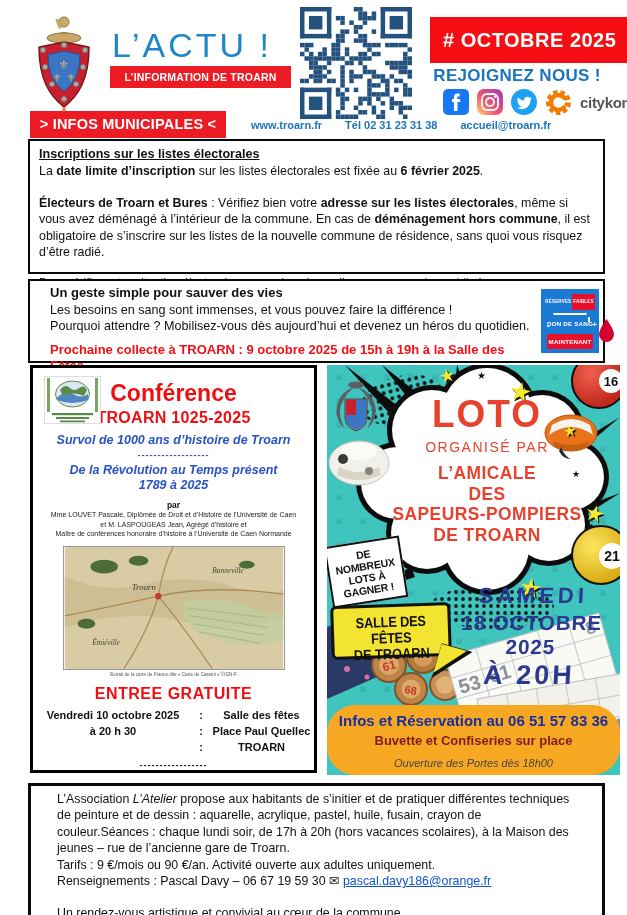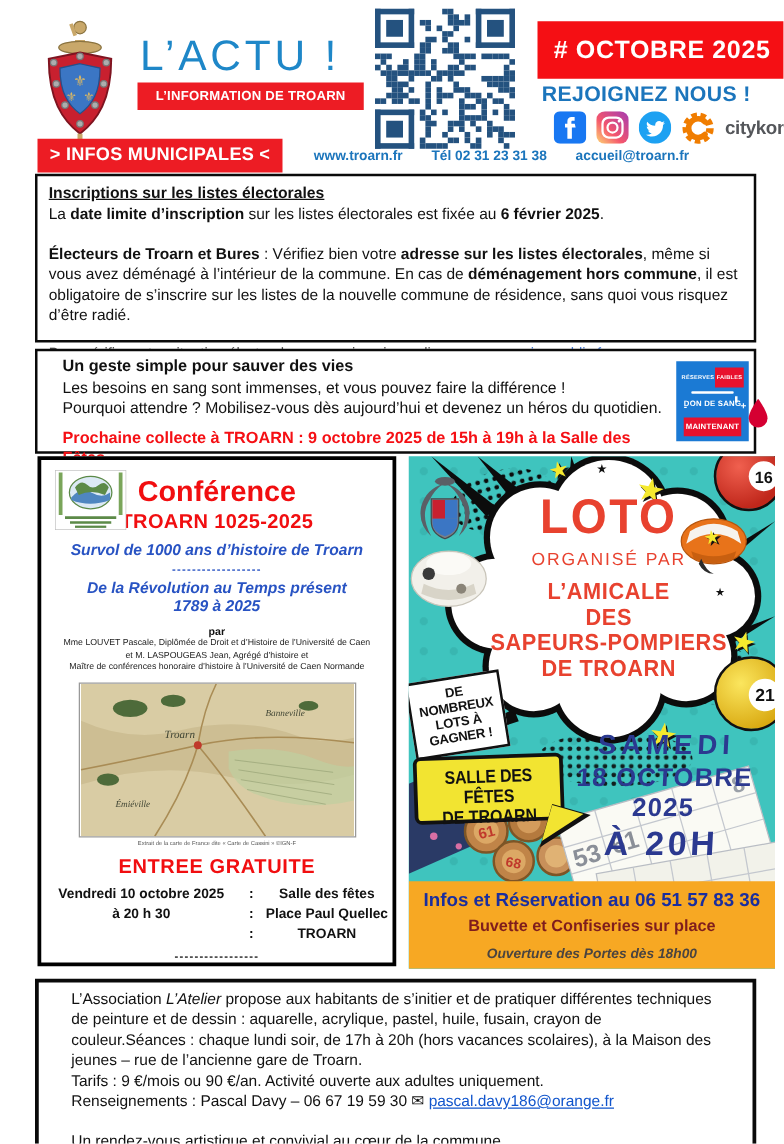--- a/index.html
+++ b/index.html
@@ -99,24 +99,24 @@
   .bubble::after { content:""; position:absolute; right:-14px; bottom:-24px; width:0; height:0;
                    border-left:26px solid #F2E431; border-bottom:30px solid transparent; transform:rotate(18deg); }
   .bubble::before { content:""; position:absolute; right:-19px; bottom:-30px; width:0; height:0;
                     border-left:32px solid #111; border-bottom:36px solid transparent; transform:rotate(18deg); }
   .loto-date { position:absolute; left:116px; top:218px; width:176px; text-align:center; color:#2B3990;
                font-weight:bold; transform:skewX(-3deg); z-index:4; }
   .loto-date .d1 { font-size:22px; letter-spacing:4px; }
   .loto-date .d2 { font-size:20.5px; letter-spacing:1px; margin-top:2px; }
   .loto-date .d3 { font-size:27px; letter-spacing:3px; margin-top:1px; }
   .loto-band { position:absolute; left:0; top:340px; width:293px; height:70px; background:#F7A823;
-               text-align:center; z-index:6; }
+               text-align:center; z-index:6;border-radius:28px; }
   .band-info { color:#1A2E9E; font-weight:bold; font-size:15px; margin-top:7px; }
   .band-buv { color:#7f1d1d; font-weight:bold; font-size:13px; margin-top:4px;text-align:center; }
-  .band-open { color:#4a4440; font-weight:bold; font-style:italic; font-size:11px; margin-top:9px;text-align:center; }
+  .band-open { color:#4a4440; font-weight:normal; font-style:italic; font-size:11px; margin-top:9px;text-align:center; }
 
   
   .box-atelier { top:783px; height:148px; border-width:3px; padding:5px 26px; font-size:12.4px;
                  line-height:16.4px; color:#111; }
 </style>
 </head>
 <body>
 
 <div class="page">
 

